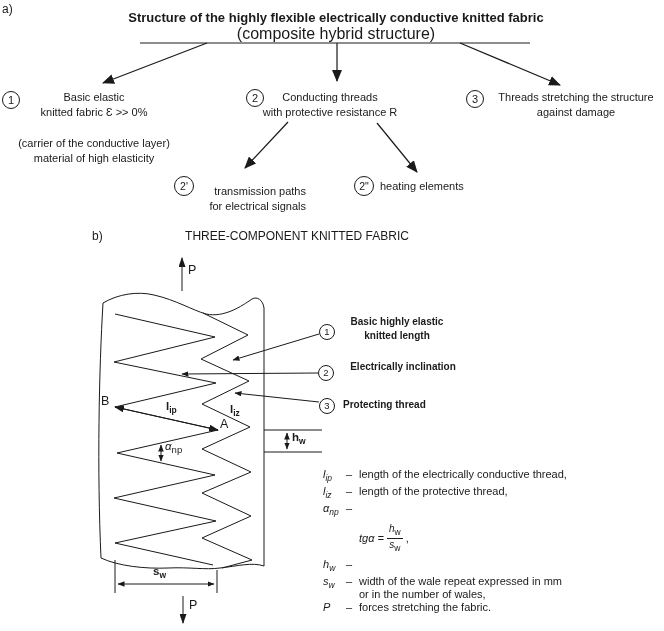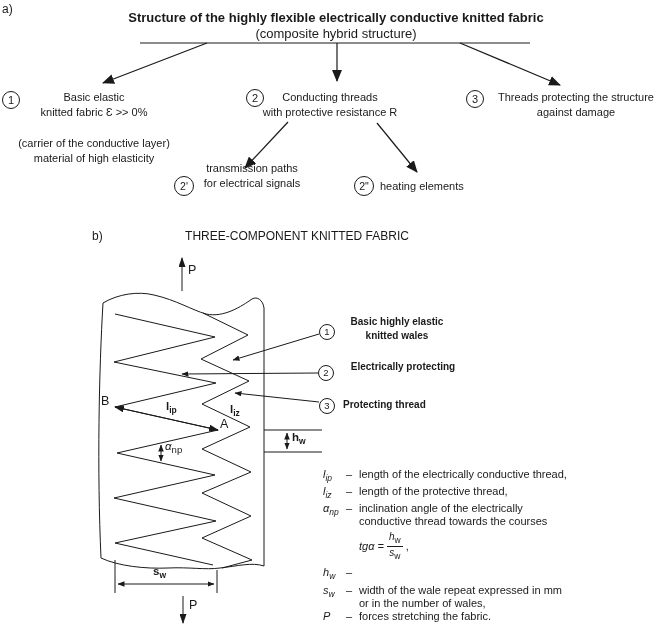--- a/index.html
+++ b/index.html
@@ -8,21 +8,21 @@
     font-family:"Liberation Sans","DejaVu Sans",sans-serif; color:#1a1a1a;
     overflow:hidden;
   }
   .abs { position:absolute; }
   svg.overlay { position:absolute; left:0; top:0; }
   .ctr { text-align:center; }
   .b { font-weight:normal; }
   .it { font-style:italic; }
   .fs12 { font-size:12px; }
   .title-a { font-size:13px; font-weight:bold; line-height:16px; }
-  .sub-a { font-size:13px; line-height:14px; }
+  .sub-a { font-size:16px; line-height:14px; }
   .item { font-size:11px; line-height:15px; }
   .badge {
     border:1.2px solid #1a1a1a; border-radius:50%;
     display:flex; align-items:center; justify-content:center;
     font-size:11px; line-height:1; box-sizing:border-box; background:#fff;
   }
   .badge.sm { font-size:9.5px; }
   .dim { font-size:11.5px; font-weight:bold; }
   .dim sub, .item sub { font-size:8.5px; }
   .alpha-lbl { font-size:11.5px; }
@@ -106,26 +106,26 @@
   </div>
 
   <div class="abs badge" style="left:246px; top:89px; width:18px; height:18px;">2</div>
   <div class="abs ctr item" style="left:230px; top:90px; width:200px;">
     <div>Conducting threads</div>
     <div>with protective resistance R</div>
   </div>
 
   <div class="abs badge" style="left:466px; top:90px; width:18px; height:18px;">3</div>
   <div class="abs ctr item" style="left:490px; top:90px; width:172px;">
-    <div>Threads protecting the structure</div>
+    <div>Threads stretching the structure</div>
     <div>against damage</div>
   </div>
 
   <div class="abs badge" style="left:174px; top:176px; width:20px; height:20px; font-size:10.5px;">2'</div>
-  <div class="abs ctr item" style="left:198px; top:161px; width:108px;">
+  <div class="abs ctr item" style="left:198px; top:184px; width:108px;text-align:right;">
     <div>transmission paths</div>
     <div>for electrical signals</div>
   </div>
 
   <div class="abs badge" style="left:354px; top:176px; width:20px; height:20px; font-size:10.5px;">2"</div>
   <div class="abs item" style="left:380px; top:179px;">heating elements</div>
 
   <div class="abs fs12" style="left:92px; top:229px;">b)</div>
   <div class="abs ctr b" style="left:157px; top:229px; width:280px; font-size:12px;">THREE-COMPONENT KNITTED FABRIC</div>
 
@@ -137,26 +137,26 @@
 
   <div class="abs dim" style="left:166px; top:400px;"><span>l</span><sub>ip</sub></div>
   <div class="abs dim" style="left:230px; top:403px;"><span>l</span><sub>iz</sub></div>
   <div class="abs alpha-lbl" style="left:165px; top:440px;"><span class="it">α</span><sub>np</sub></div>
   <div class="abs dim" style="left:292px; top:431px;"><span>h</span><sub>w</sub></div>
   <div class="abs dim" style="left:153px; top:565px;"><span>s</span><sub>w</sub></div>
 
   <div class="abs badge sm" style="left:319px; top:324px; width:16px; height:16px;">1</div>
   <div class="abs ctr comp-lbl" style="left:341px; top:315px; width:112px;">
     <div>Basic highly elastic</div>
-    <div>knitted wales</div>
+    <div>knitted length</div>
   </div>
 
   <div class="abs badge sm" style="left:318px; top:365px; width:16px; height:16px;">2</div>
   <div class="abs ctr comp-lbl" style="left:341px; top:360px; width:124px;">
-    <div>Electrically protecting</div>
+    <div>Electrically inclination</div>
   </div>
 
   <div class="abs badge sm" style="left:319px; top:398px; width:16px; height:16px;">3</div>
   <div class="abs comp-lbl" style="left:343px; top:398px;text-align:right;">Protecting thread</div>
 
   <div class="abs legend" style="left:323px; top:468px; width:338px;">
 
     <div class="lrow">
       <span class="lsym"><span>l</span><sub>ip</sub></span>
       <span class="ldash">–</span>
@@ -165,24 +165,20 @@
 
     <div class="lrow">
       <span class="lsym"><span>l</span><sub>iz</sub></span>
       <span class="ldash">–</span>
       <span class="ltext">length of the protective thread,</span>
     </div>
 
     <div class="lrow">
       <span class="lsym"><span>α</span><sub>np</sub></span>
       <span class="ldash">–</span>
-      <span class="ltext">
-        <div>inclination angle of the electrically</div>
-        <div>conductive thread towards the courses</div>
-      </span>
     </div>
 
     <div class="lformula">
       <span class="it">tgα =</span>
       <span class="frac">
         <span class="num"><span class="it">h</span><sub>w</sub></span>
         <span class="den"><span class="it">s</span><sub>w</sub></span>
       </span>
       <span>,</span>
     </div>

